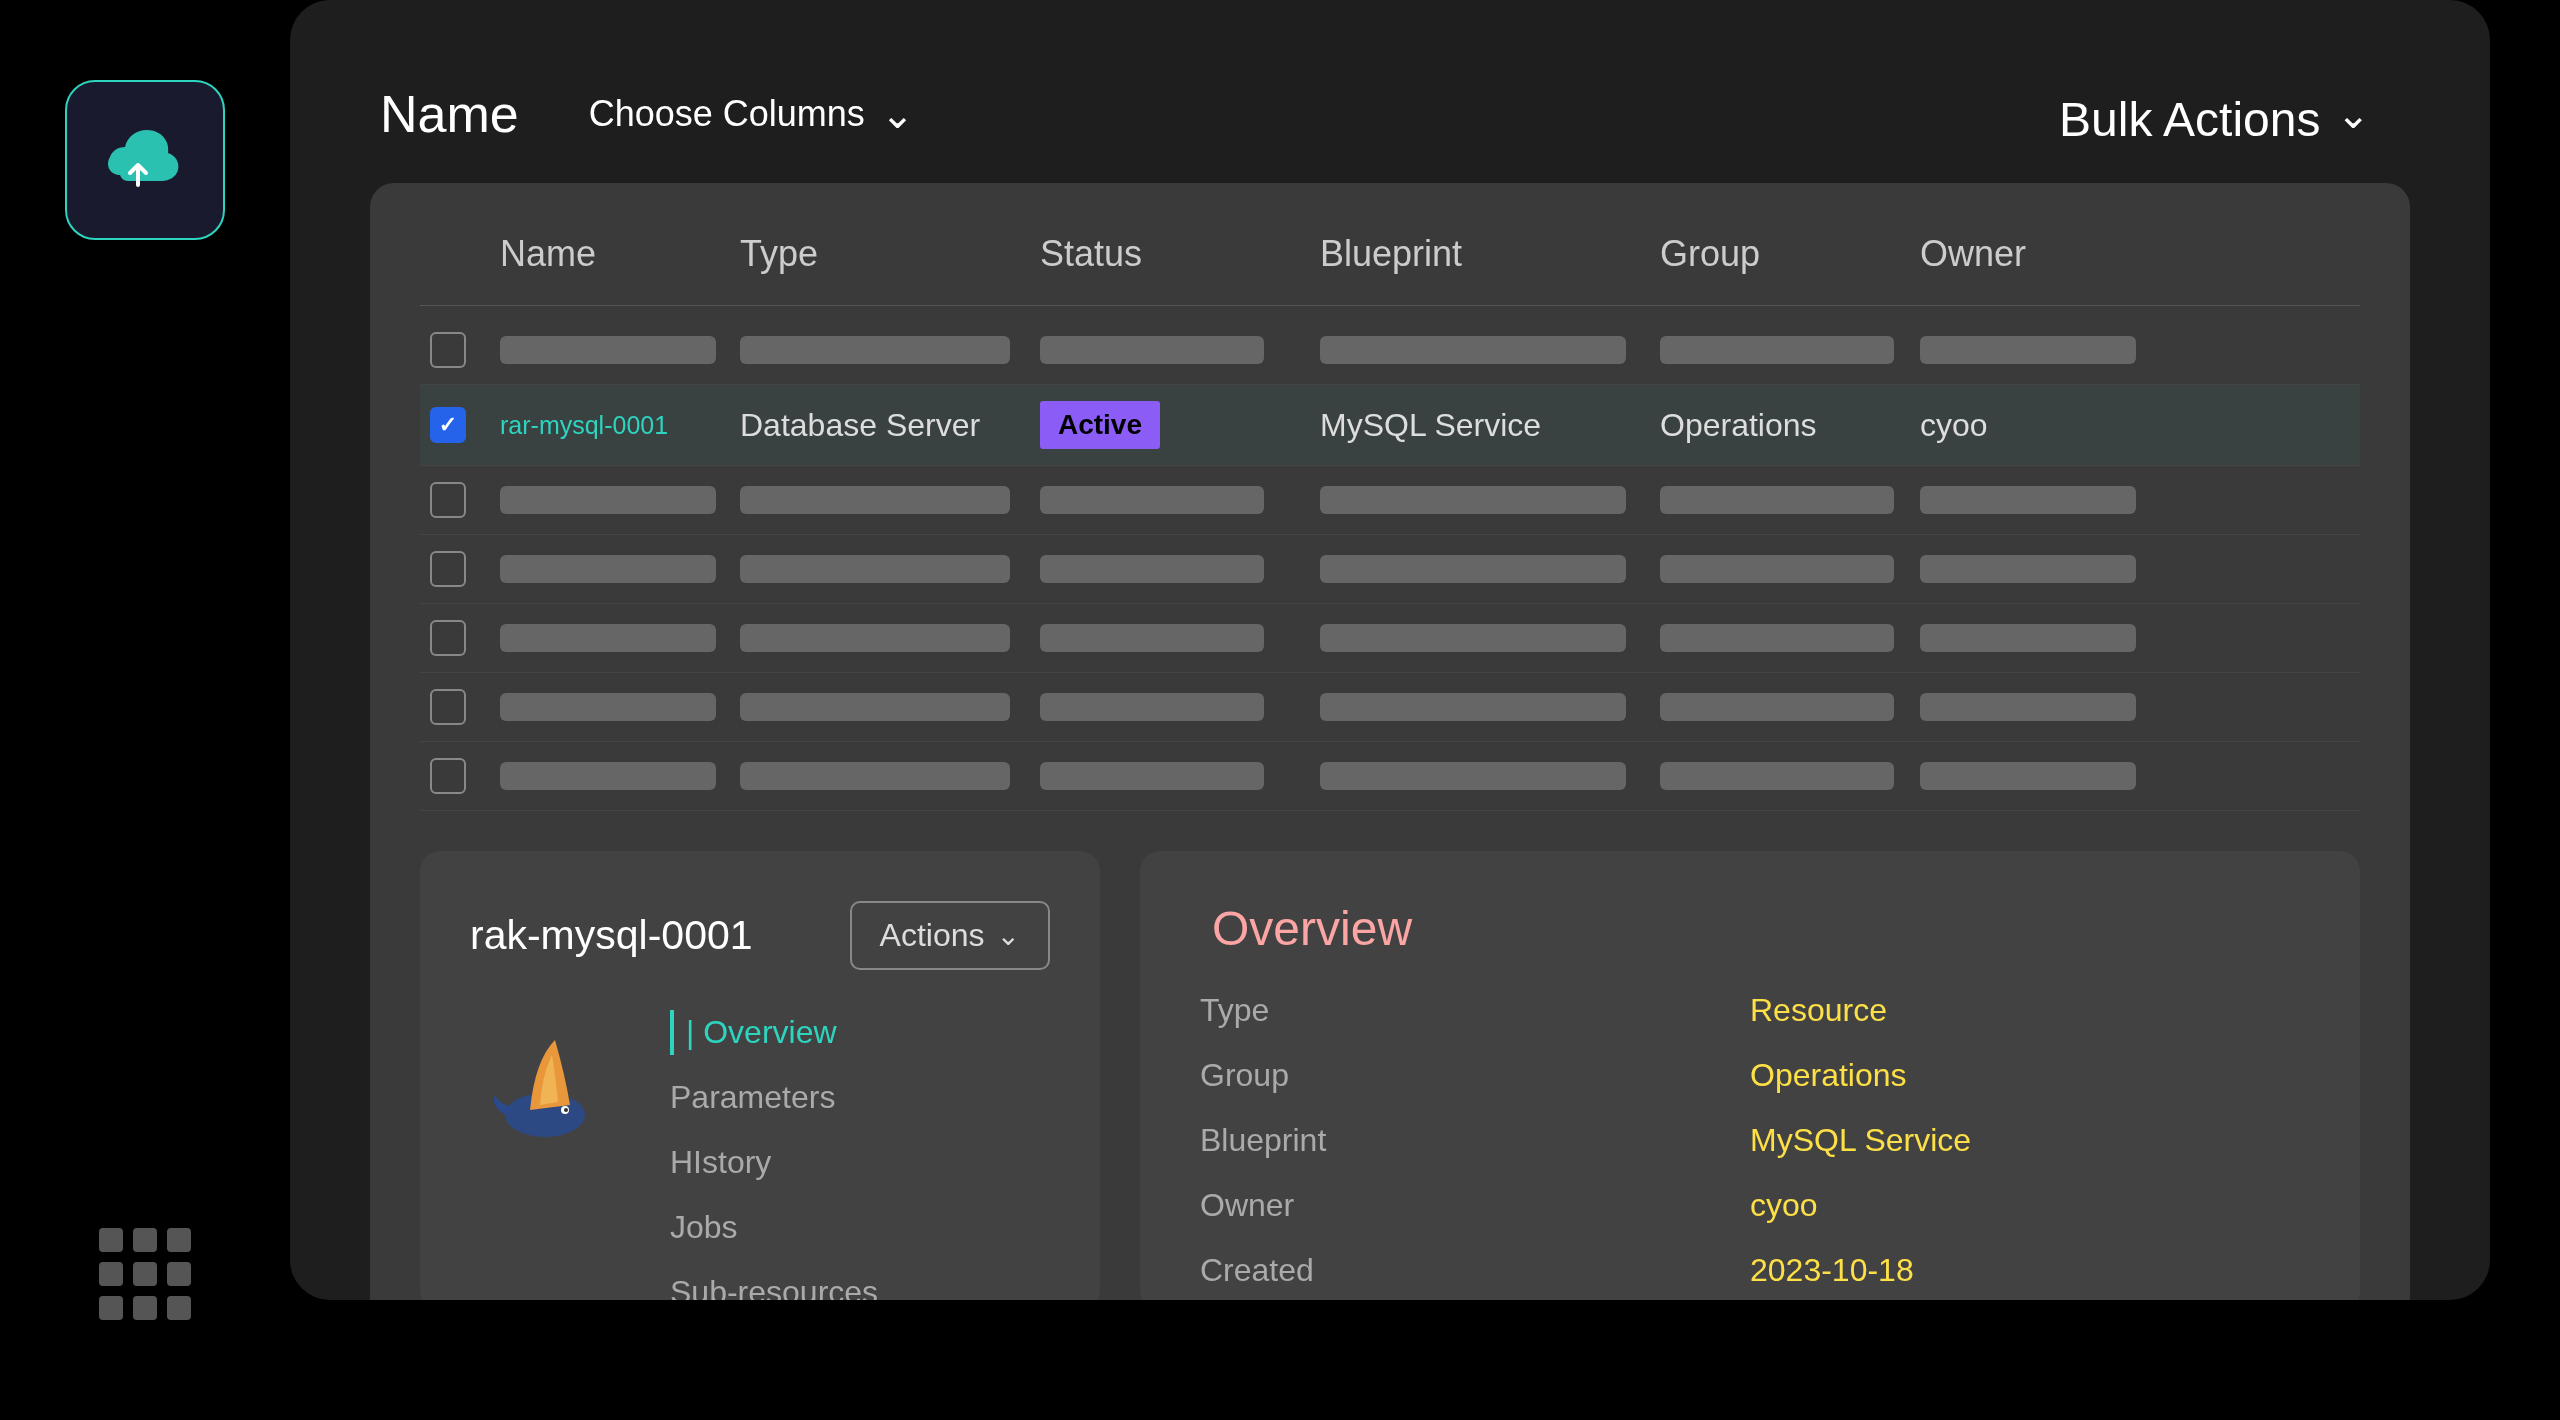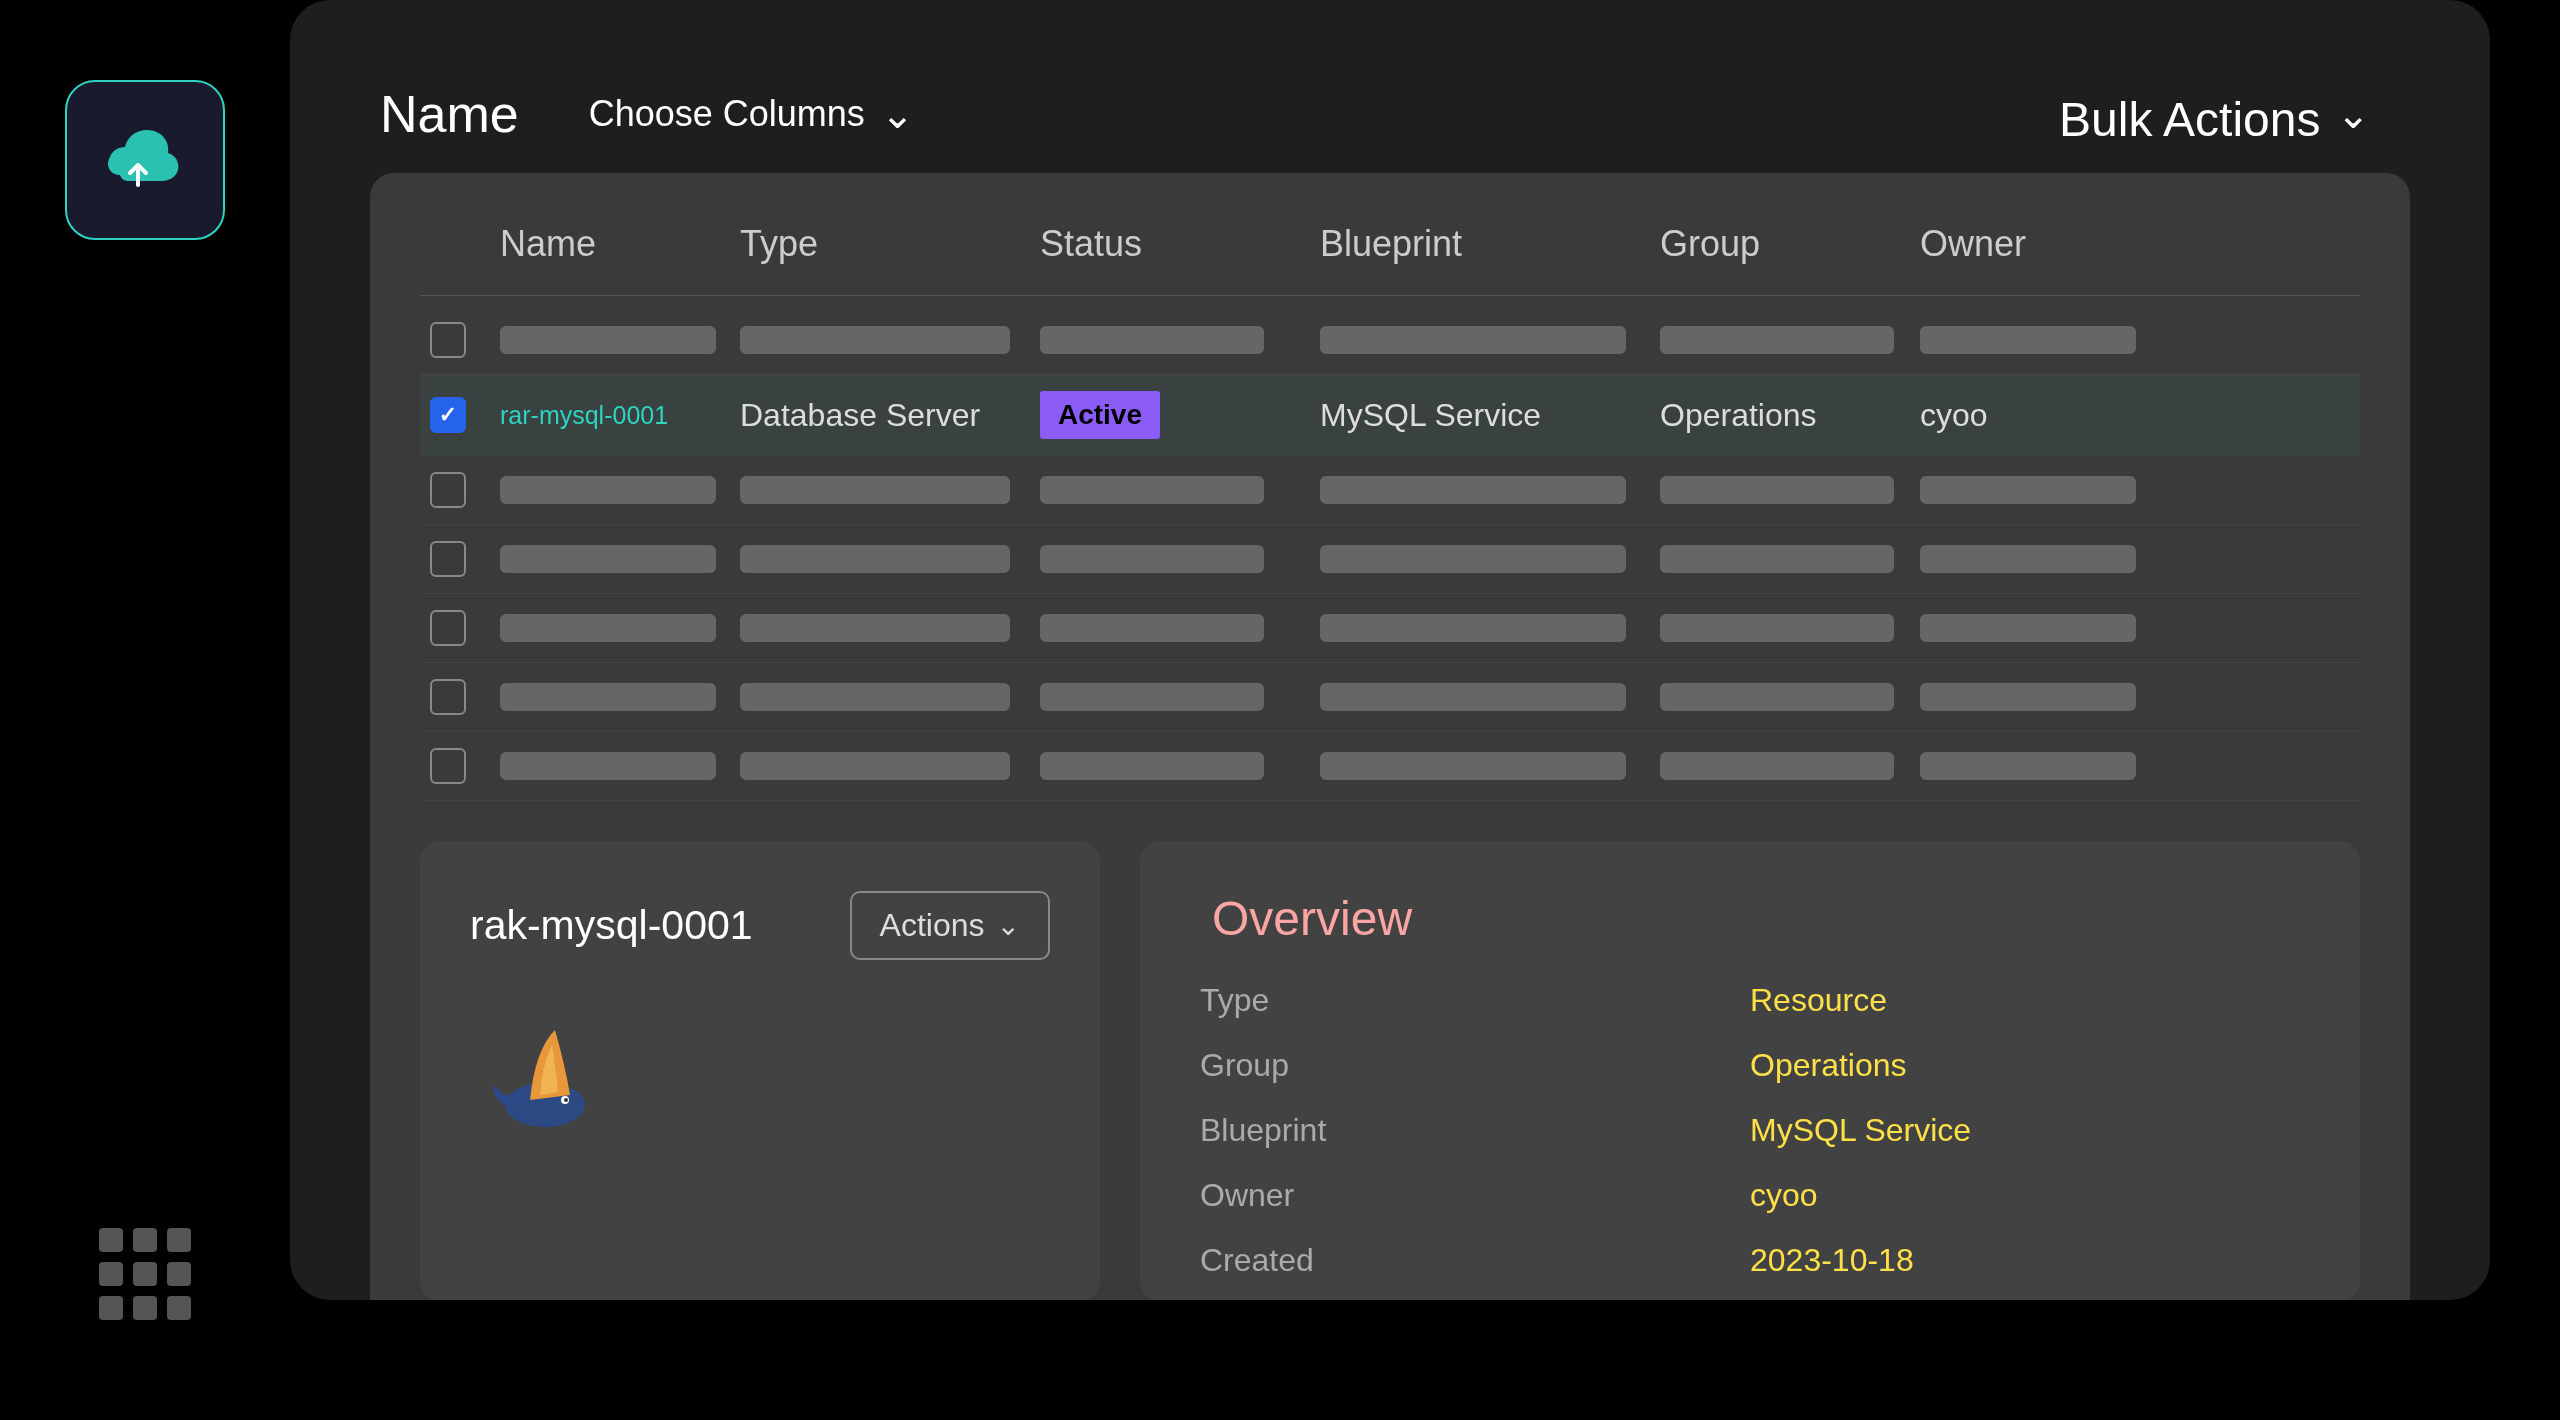--- a/index.html
+++ b/index.html
@@ -353,21 +353,21 @@
 
     
     .outer-container {
       background: #1e1e1e;
       border-radius: 40px;
       width: 2200px;
       height: 1300px;
       padding: 60px 80px;
       display: flex;
       flex-direction: column;
-      gap: 6px;
+      gap: 16px;
       position: relative;
       overflow: hidden;
     }
   </style>
 </head>
 <body>
 
 <div class="main-container">
 
   <div class="sidebar">
@@ -614,20 +614,27 @@
 
                 <path d="M50 90 Q55 40 75 20 Q85 55 90 85Z" fill="#e8973a"></path>
 
                 <path d="M60 85 Q62 55 72 35 Q76 60 78 82Z" fill="#f5c060" opacity="0.7"></path>
 
                 <circle cx="85" cy="90" r="4" fill="#fff"></circle>
                 <circle cx="86" cy="90" r="2" fill="#333"></circle>
               </svg>
             </div>
 
+            <div class="detail-nav">
+              <div class="detail-nav-item active">| Overview</div>
+              <div class="detail-nav-item">Parameters</div>
+              <div class="detail-nav-item">HIstory</div>
+              <div class="detail-nav-item">Jobs</div>
+              <div class="detail-nav-item">Sub-resources</div>
+            </div>
           </div>
         </div>
 
         <div class="overview-panel">
           <div class="overview-title">Overview</div>
           <div class="overview-grid">
             <div class="overview-label">Type</div>
             <div class="overview-value">Resource</div>
             <div class="overview-label">Group</div>
             <div class="overview-value">Operations</div>

